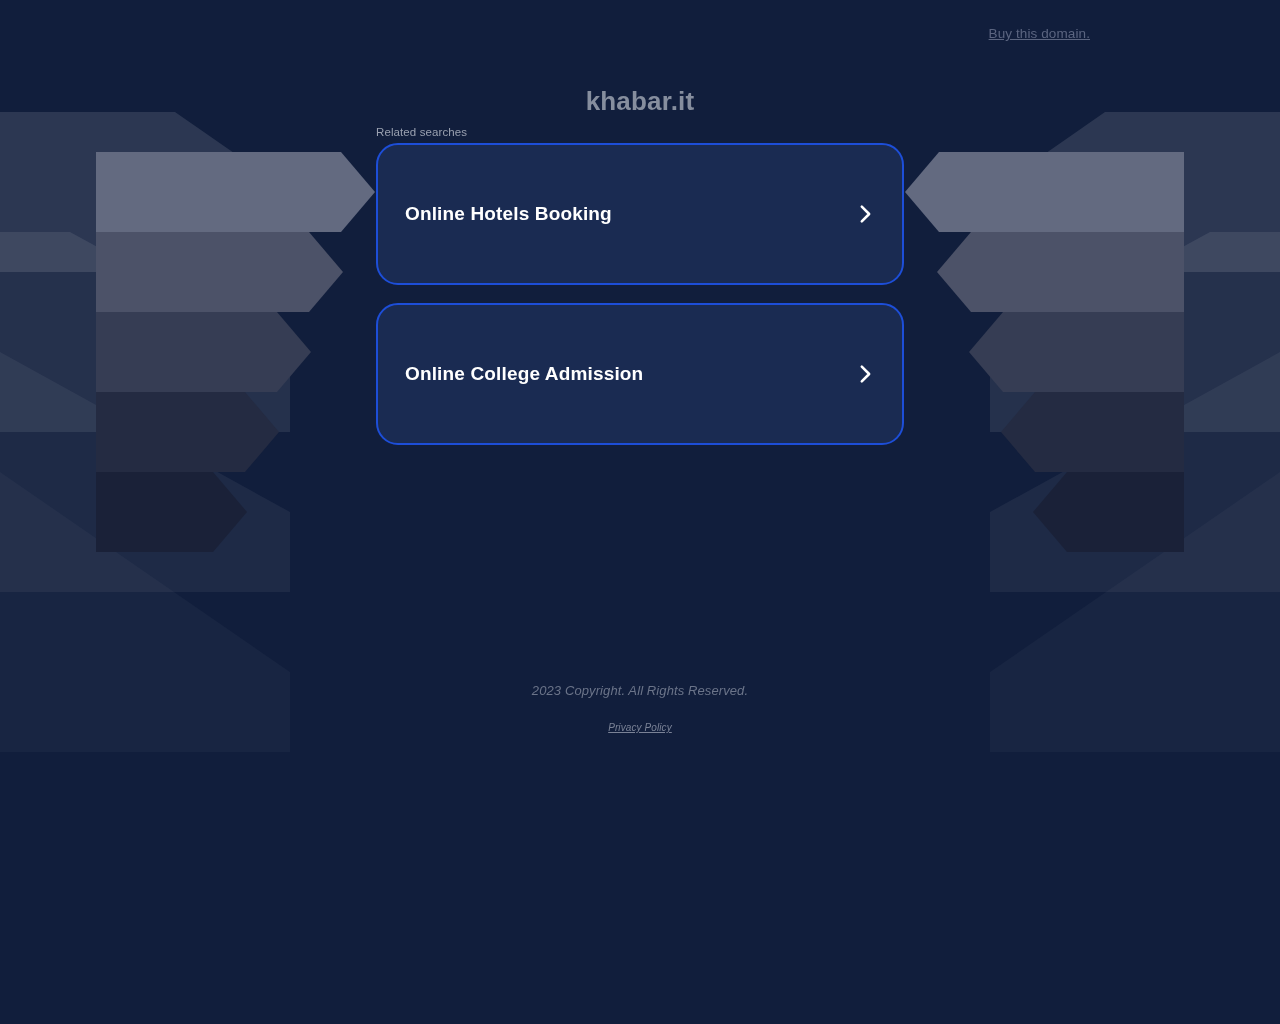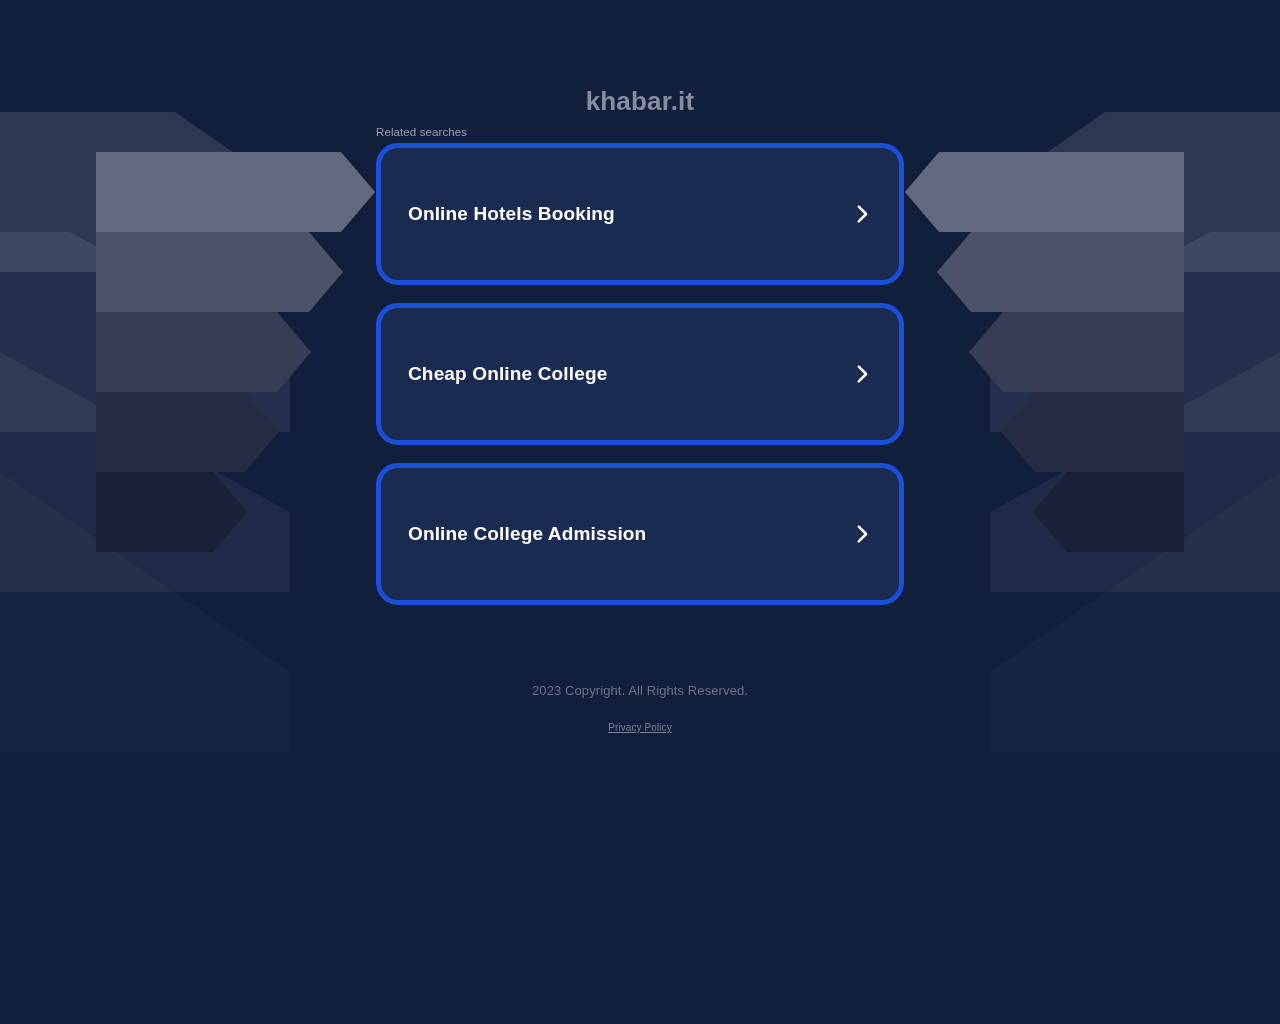--- a/index.html
+++ b/index.html
@@ -82,21 +82,21 @@
     width: 528px;
   }
 
   .search-card {
     position: relative;
     display: block;
     width: 528px;
     height: 142px;
     margin-bottom: 18px;
     background: #1a2b52;
-    border: 5px solid #1d4ed8;
+    border: 2px solid #1d4ed8;
     border-radius: 22px;
     text-decoration: none;
     cursor: pointer;
   }
 
   .search-card-label {
     position: absolute;
     left: 27px;
     top: 50%;
     transform: translateY(-50%);
@@ -116,20 +116,21 @@
     height: 22px;
     display: block;
   }
 
   .footer {
     position: absolute;
     top: 680px;
     left: 0;
     width: 100%;
     text-align: center;
+    font-style: italic;
   }
 
   .copyright {
     font-size: 13px;
     color: #6b7489;
     letter-spacing: .1px;
     line-height: 21px;
   }
 
   .privacy-wrap {
@@ -181,40 +182,37 @@
       <polygon points="1184,232 971,232 937,272 971,312 1184,312" fill="#4c5268"></polygon>
       <polygon points="1184,312 1003,312 969,352 1003,392 1184,392" fill="#363d54"></polygon>
       <polygon points="1184,392 1035,392 1001,432 1035,472 1184,472" fill="#242b42"></polygon>
       <polygon points="1184,472 1067,472 1033,512 1067,552 1184,552" fill="#1a2138"></polygon>
     </g>
   </g>
 </svg>
 
 <div id="page">
 
+  <div class="buy-domain-wrap">
+    <a class="buy-domain-link" href="#">Buy this domain.</a>
+  </div>
 
   <div class="domain-title">khabar.it</div>
 
   <div class="related-label">Related searches</div>
 
   <div class="cards">
 
     <a class="search-card" href="#">
       <span class="search-card-label">Online Hotels Booking</span>
       <svg class="chevron-icon" viewBox="0 0 24 24" fill="none" aria-hidden="true">
         <path d="M8.5 4 L16.5 12 L8.5 20" stroke="#ffffff" stroke-width="2.8" stroke-linecap="round" stroke-linejoin="round"></path>
       </svg>
     </a>
 
-    <a class="search-card" href="#">
-      <span class="search-card-label">Cheap Online College</span>
-      <svg class="chevron-icon" viewBox="0 0 24 24" fill="none" aria-hidden="true">
-        <path d="M8.5 4 L16.5 12 L8.5 20" stroke="#ffffff" stroke-width="2.8" stroke-linecap="round" stroke-linejoin="round"></path>
-      </svg>
-    </a>
 
     <a class="search-card" href="#">
       <span class="search-card-label">Online College Admission</span>
       <svg class="chevron-icon" viewBox="0 0 24 24" fill="none" aria-hidden="true">
         <path d="M8.5 4 L16.5 12 L8.5 20" stroke="#ffffff" stroke-width="2.8" stroke-linecap="round" stroke-linejoin="round"></path>
       </svg>
     </a>
 
   </div>
 

